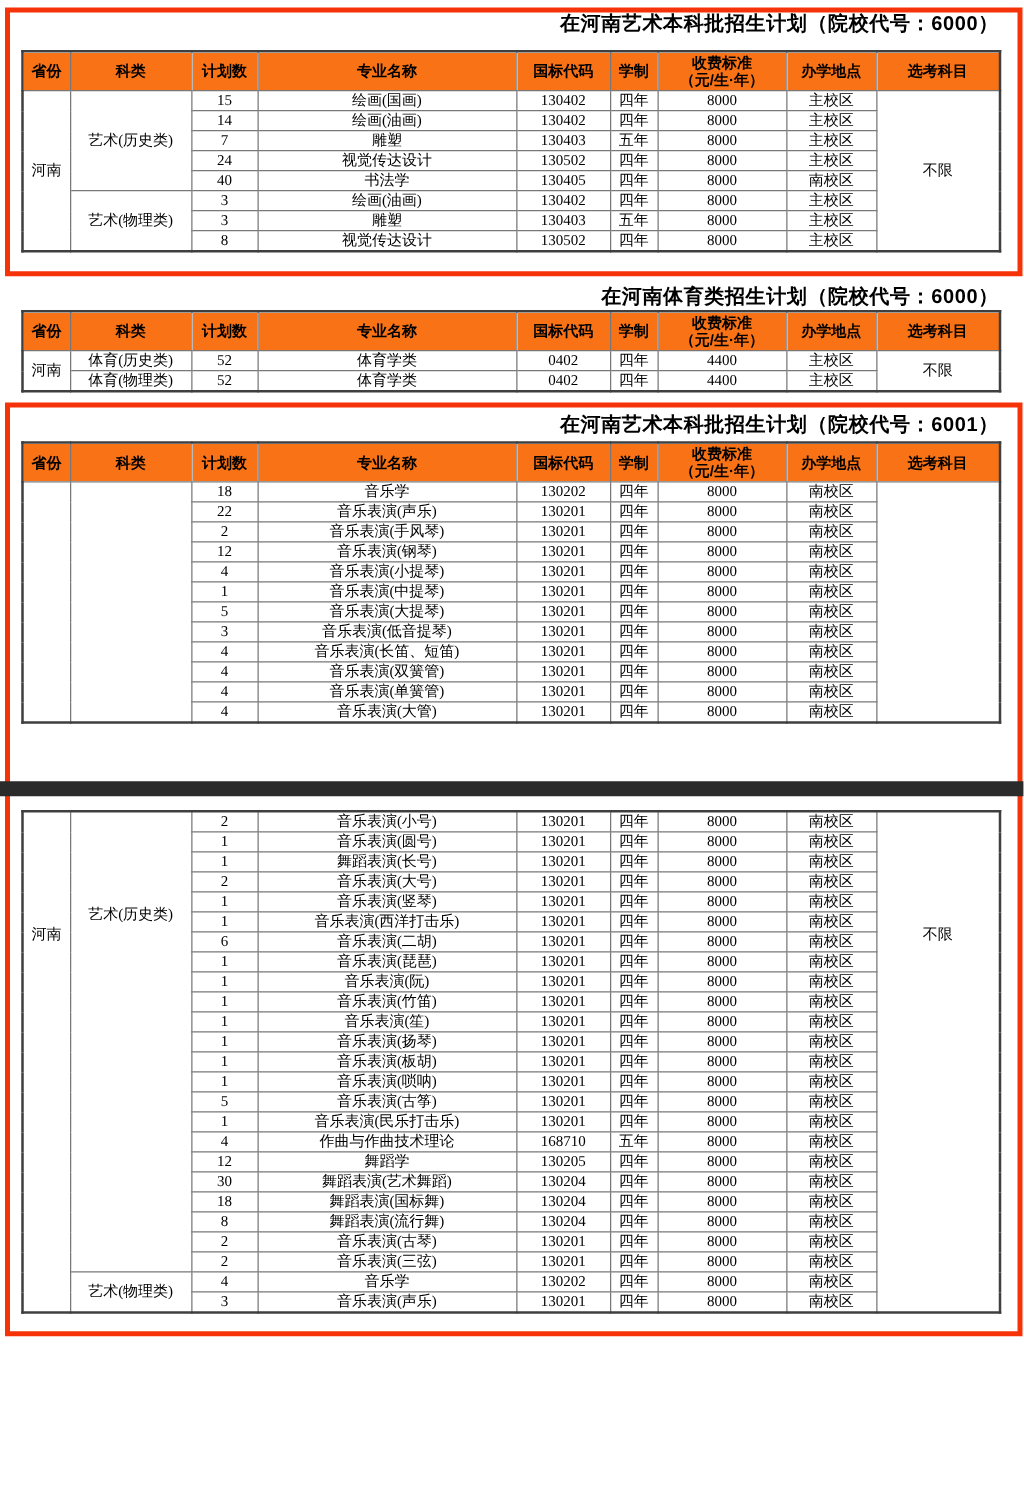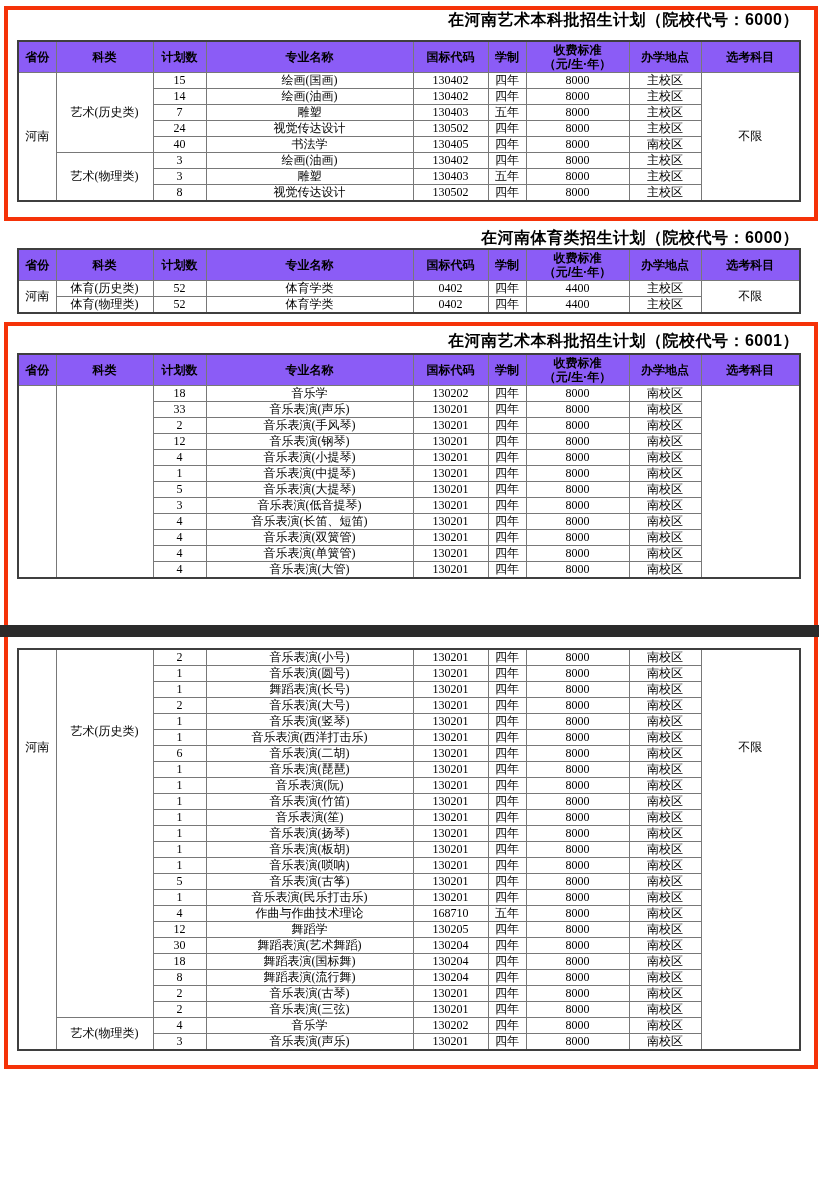--- a/index.html
+++ b/index.html
@@ -16,21 +16,21 @@
     position:absolute;left:17px;width:782px;
     border-collapse:collapse;table-layout:fixed;
     border:2px solid var(--outer-border,#3f3f3f);
   }
   table.plan th, table.plan td{
     border:1px solid var(--inner-border,#787878);
     padding:0;text-align:center;vertical-align:middle;overflow:hidden;
   }
   table.plan th{
     font-family:"Liberation Sans",sans-serif;font-weight:bold;
-    font-size:12px;line-height:14px;height:30px;background:#8b5cf6;
+    font-size:12px;line-height:14px;height:30px;background:#f97316;
   }
   table.plan td{
     font-size:12px;line-height:15px;height:15px;white-space:nowrap;
   }
   
   #title-0{top:9px;}
   #tbl-0{top:40px;}
   #title-1{top:227px;}
   #tbl-1{top:248px;}
   #title-2{top:330px;}
@@ -244,21 +244,21 @@
           <td rowspan="12"></td>
           <td>18</td>
           <td>音乐学</td>
           <td>130202</td>
           <td>四年</td>
           <td>8000</td>
           <td>南校区</td>
           <td rowspan="12"></td>
         </tr>
         <tr>
-          <td>33</td>
+          <td>22</td>
           <td>音乐表演(声乐)</td>
           <td>130201</td>
           <td>四年</td>
           <td>8000</td>
           <td>南校区</td>
         </tr>
         <tr>
           <td>2</td>
           <td>音乐表演(手风琴)</td>
           <td>130201</td>

